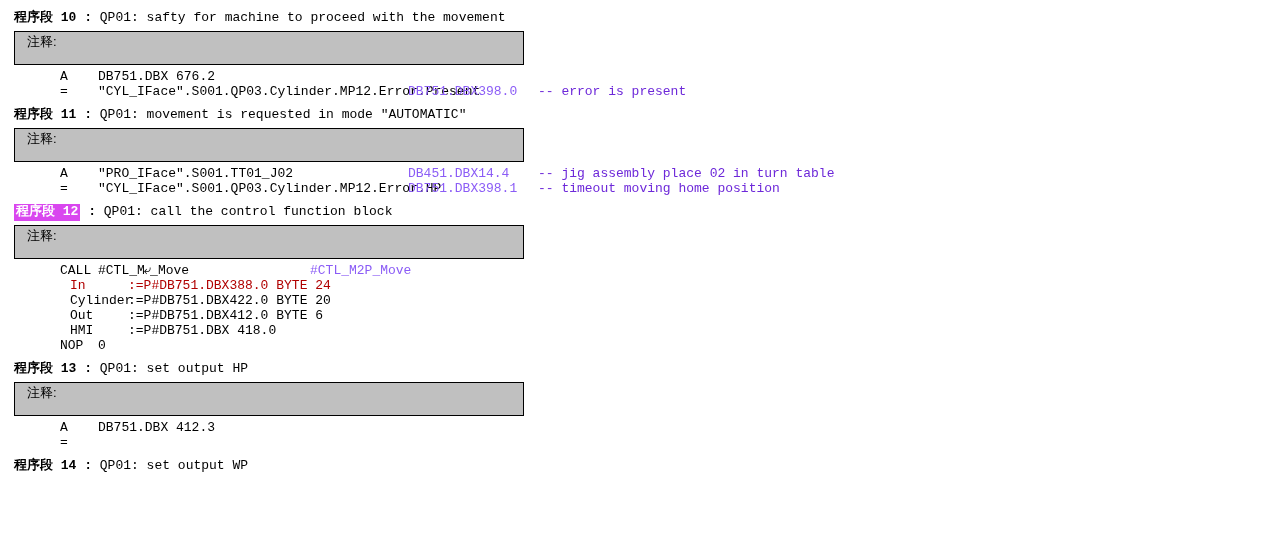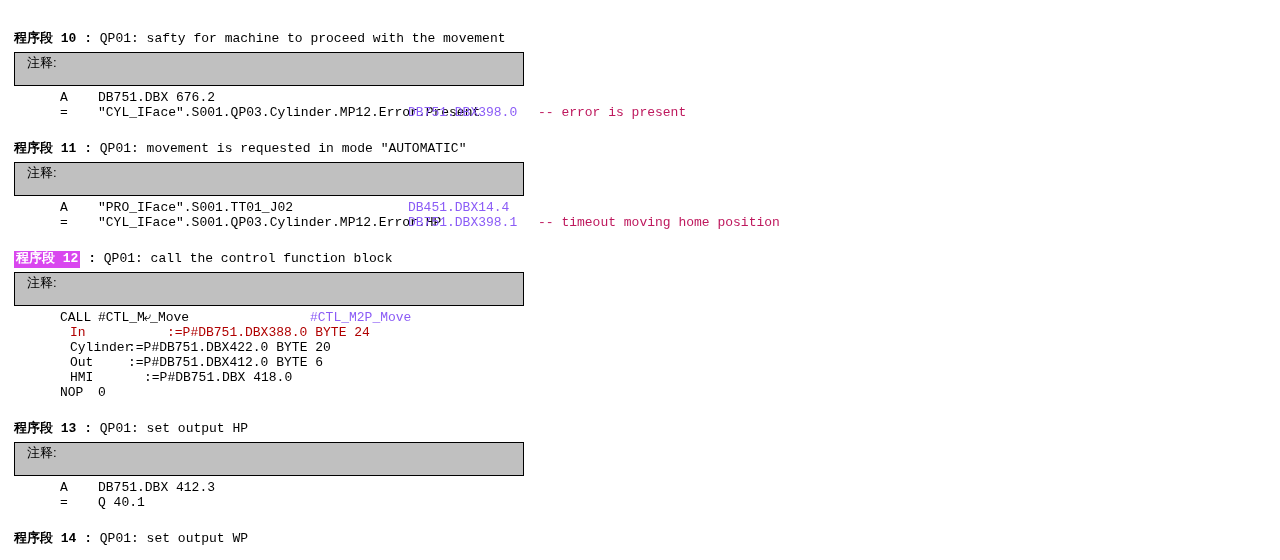--- a/index.html
+++ b/index.html
@@ -10,21 +10,20 @@
     background: #ffffff;
     color: #000000;
     line-height: 1.3;
     white-space: nowrap;
   }
   .segment {
     margin-bottom: 6px;
   }
   .seg-header {
     margin-bottom: 4px;
-    margin-top: 21px;
   }
   .seg-label {
     font-weight: bold;
   }
   .seg-sel {
     display: inline-block;
     background: #d946ef;
     color: #ffffff;
     font-weight: bold;
     padding: 0 2px;
@@ -45,21 +44,21 @@
     margin-bottom: 8px;
   }
   .code-line {
     display: flex;
     height: 15px;
     align-items: baseline;
   }
   .op   { width: 38px;  flex-shrink:0; }
   .arg  { width: 310px; flex-shrink:0; }
   .addr { width: 130px; flex-shrink:0; color: #8b5cf6; }
-  .cmt  { color: #be185d; }
+  .cmt  { color: #6d28d9; }
   .red  { color: #b00000; }
   .cursor {
     display:inline-block;
     margin-left: -1px;
     margin-right: -1px;
   }
   .param-name { display:inline-block; width: 58px; }
 </style>
 </head>
 <body>
@@ -90,20 +89,21 @@
     <span class="seg-label">程序段 11 : </span><span>QP01: movement is requested in mode "AUTOMATIC"</span>
   </div>
   <div class="comment-box">
     <span>注释:</span>
   </div>
   <div class="code-block">
     <div class="code-line">
       <span class="op">A</span>
       <span class="arg">"PRO_IFace".S001.TT01_J02</span>
       <span class="addr">DB451.DBX14.4</span>
+      <span class="cmt">-- jig assembly place 02 in turn table</span>
     </div>
     <div class="code-line">
       <span class="op">=</span>
       <span class="arg">"CYL_IFace".S001.QP03.Cylinder.MP12.Error.HP</span>
       <span class="addr">DB751.DBX398.1</span>
       <span class="cmt">-- timeout moving home position</span>
     </div>
   </div>
 </div>
 
@@ -113,33 +113,33 @@
   </div>
   <div class="comment-box">
     <span>注释:</span>
   </div>
   <div class="code-block">
     <div class="code-line">
       <span class="op">CALL</span>
       <span class="arg" style="width:212px"><span>#CTL_M</span><span class="cursor">⤶</span><span>_Move</span></span>
       <span class="addr" style="width:120px">#CTL_M2P_Move</span>
     </div>
-    <div class="code-line red" style="padding-left:10px;gap:39px;">
+    <div class="code-line red" style="padding-left:10px;">
       <span class="param-name">In</span>
       <span>:=P#DB751.DBX388.0 BYTE 24</span>
     </div>
     <div class="code-line" style="padding-left:10px;">
       <span class="param-name">Cylinder</span>
       <span>:=P#DB751.DBX422.0 BYTE 20</span>
     </div>
     <div class="code-line" style="padding-left:10px;">
       <span class="param-name">Out</span>
       <span>:=P#DB751.DBX412.0 BYTE 6</span>
     </div>
-    <div class="code-line" style="padding-left:10px;gap:16px;">
+    <div class="code-line" style="padding-left:10px;">
       <span class="param-name">HMI</span>
       <span>:=P#DB751.DBX 418.0</span>
     </div>
     <div class="code-line">
       <span class="op">NOP</span>
       <span class="arg">0</span>
     </div>
   </div>
 </div>
 
@@ -150,21 +150,20 @@
   <div class="comment-box">
     <span>注释:</span>
   </div>
   <div class="code-block">
     <div class="code-line">
       <span class="op">A</span>
       <span class="arg">DB751.DBX  412.3</span>
     </div>
     <div class="code-line">
       <span class="op">=</span>
-      <span class="arg">Q     40.1</span>
     </div>
   </div>
 </div>
 
 <div class="segment">
   <div class="seg-header">
     <span class="seg-label">程序段 14 : </span><span>QP01: set output WP</span>
   </div>
 </div>
 

